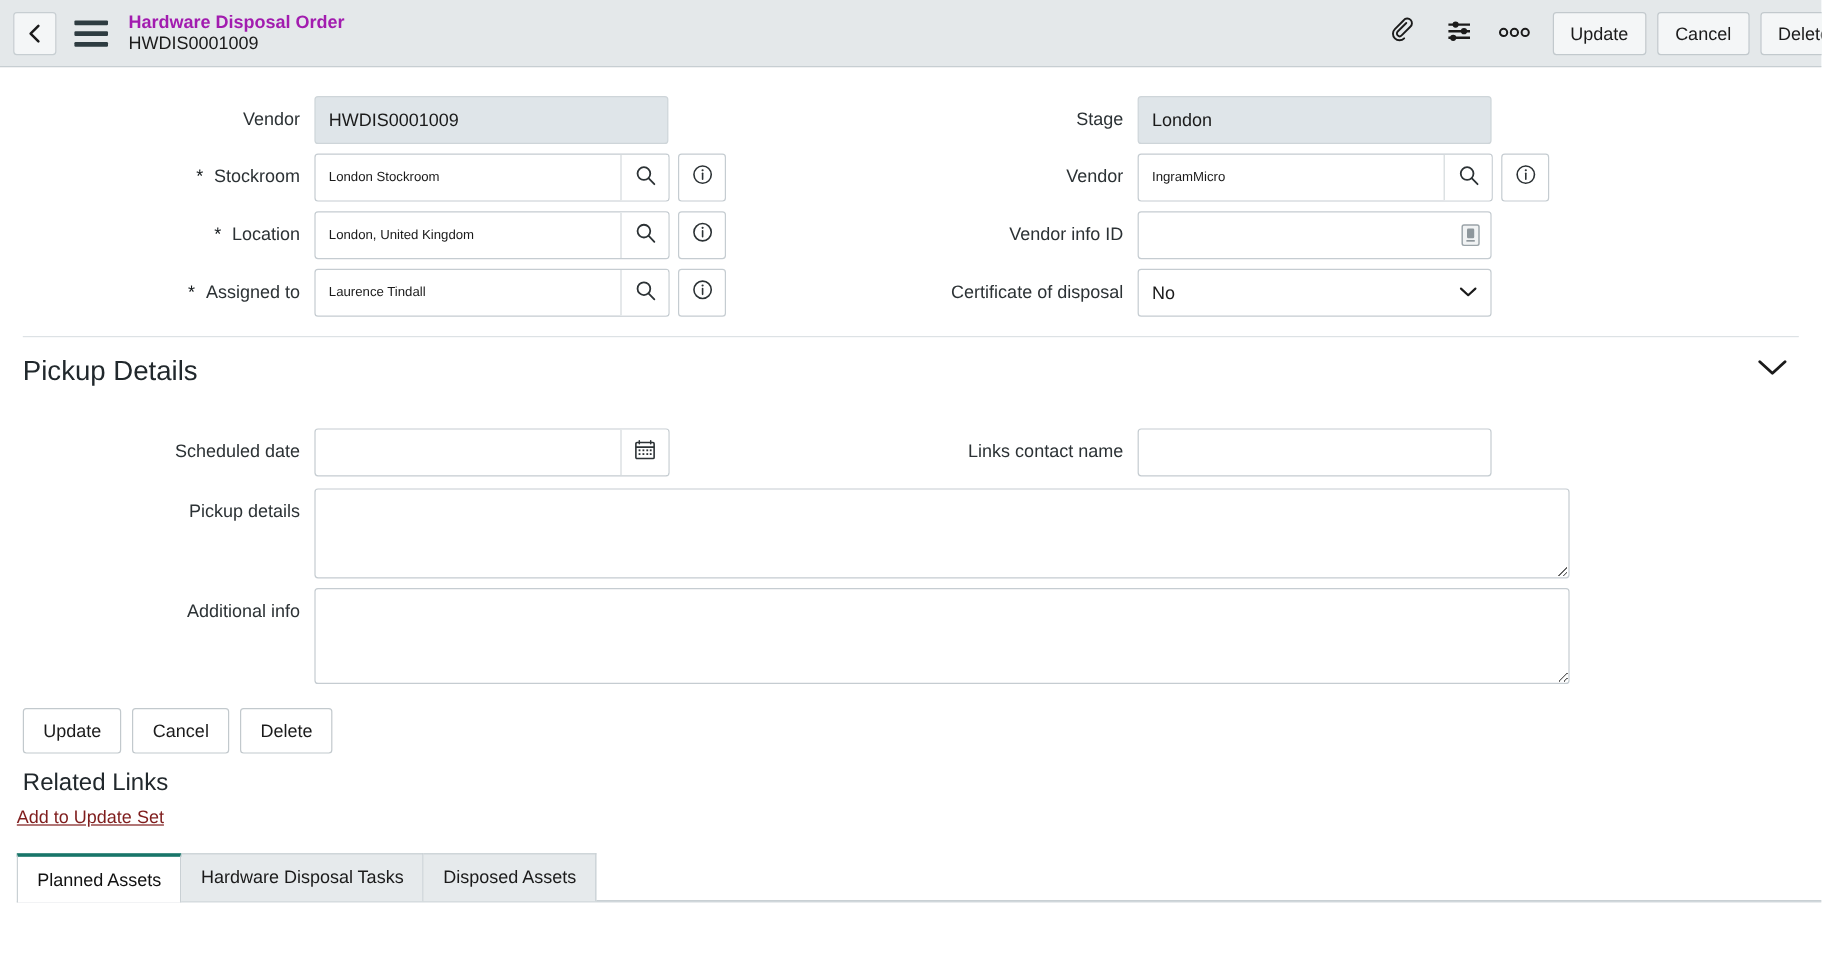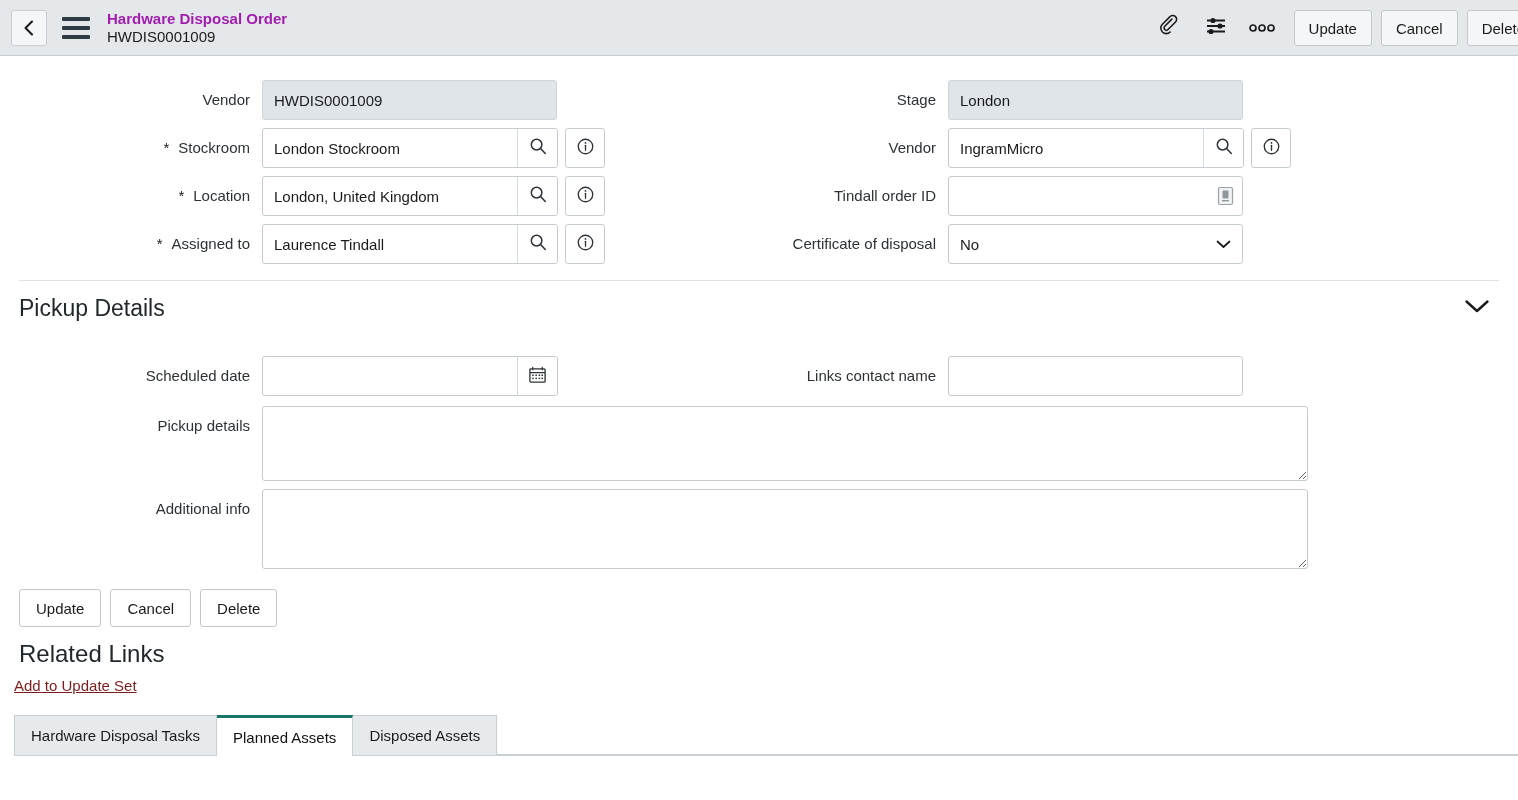--- a/index.html
+++ b/index.html
@@ -125,21 +125,21 @@
     border: 1px solid #c5ccd1;
     border-radius: 3px;
     background: #fff;
     height: 40px;
     overflow: hidden;
   }
   .lookup-wrap .txt {
     border: none;
     height: 38px;
     padding: 0 11px;
-    font-size: 15px;
+    font-size: 11px;
     font-family: "Liberation Sans", sans-serif;
     color: #1b1b1b;
     background: transparent;
     outline: none;
   }
   .lookup-btn {
     width: 40px;
     border-left: 1px solid #d4dadd;
     display: flex; align-items: center; justify-content: center;
     background: #fff;
@@ -219,21 +219,21 @@
     padding: 0 16px;
     background: #ffffff;
     border: 1px solid #c2c9cd;
     border-radius: 3px;
     font-family: "Liberation Sans", sans-serif;
     font-size: 15px;
     color: #1b1b1b;
     cursor: pointer;
   }
   .related-title {
-    font-size: 24px;
+    font-size: 20px;
     color: #21282c;
     padding: 13px 0 0 19px;
     font-weight: normal;
   }
   .related-link {
     display: inline-block;
     margin: 9px 0 0 14px;
     font-size: 15px;
     color: #7f1d1d;
     text-decoration: underline;
@@ -434,21 +434,21 @@
             <svg width="19" height="19" viewBox="0 0 20 20" fill="none">
               <circle cx="10" cy="10" r="7.6" stroke="#2c3235" stroke-width="1.4"></circle>
               <circle cx="10" cy="6.2" r="0.95" fill="#2c3235"></circle>
               <line x1="10" y1="8.8" x2="10" y2="14" stroke="#2c3235" stroke-width="1.4" stroke-linecap="round"></line>
             </svg>
           </span>
         </div>
       </div>
     </div>
     <div class="col">
-      <div class="lbl" style="width:190px">Tindall order ID</div>
+      <div class="lbl" style="width:190px">Vendor info ID</div>
       <div class="ctrl">
         <div class="inline-wrap">
           <input class="fld w295" value="" style="">
           <span class="inline-glyph">
             <svg width="17" height="20" viewBox="0 0 17 20">
               <rect x="1.5" y="1.5" width="14" height="17" rx="1.5" fill="#f1f3f4" stroke="#9aa3a8" stroke-width="1.2"></rect>
               <rect x="5.5" y="4.5" width="6" height="8" rx="1" fill="#8e979c"></rect>
               <rect x="5" y="14" width="7" height="1.4" fill="#8e979c"></rect>
             </svg>
           </span>
@@ -576,26 +576,26 @@
     <button class="btn">Delete</button>
   </div>
 
   
   <div class="related-title">Related Links</div>
   <a class="related-link">Add to Update Set</a>
 
   
   <div class="tabs-wrap">
     <div class="tabs">
+      <div class="tab active">
+        <span>Planned Assets</span>
+      </div>
       <div class="tab">
         <span>Hardware Disposal Tasks</span>
       </div>
-      <div class="tab active">
-        <span>Planned Assets</span>
-      </div>
       <div class="tab">
         <span>Disposed Assets</span>
       </div>
       <div class="tabs-spacer"></div>
     </div>
   </div>
 
 </div>
 
 </body></html>

